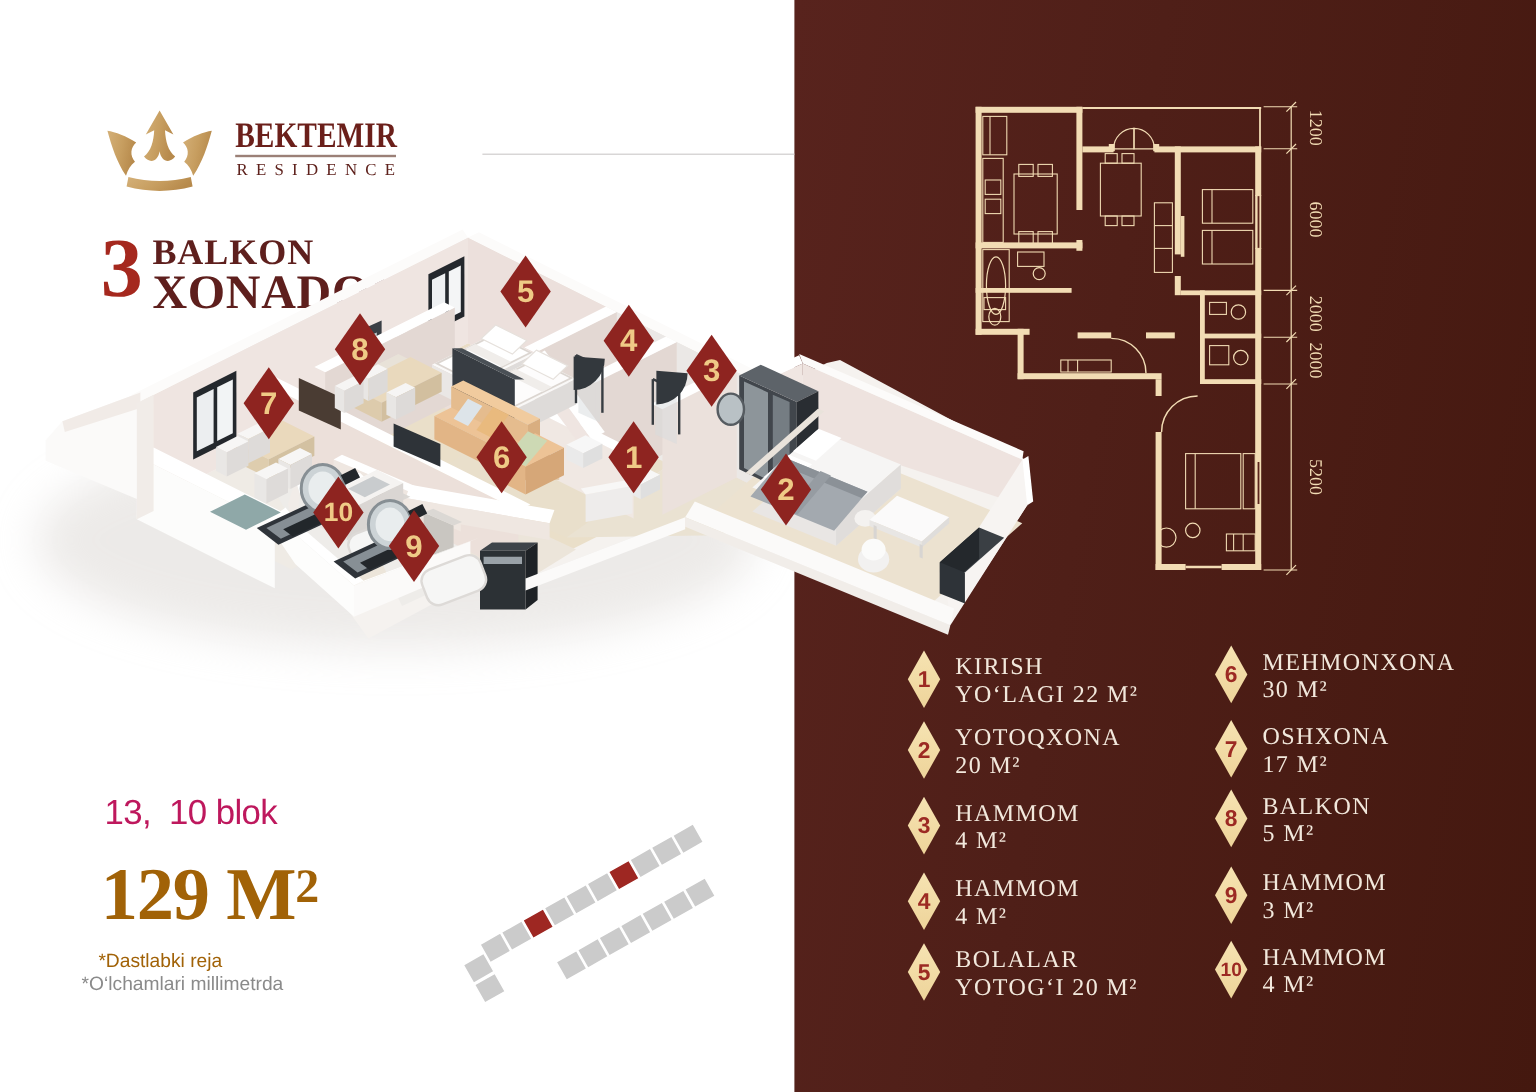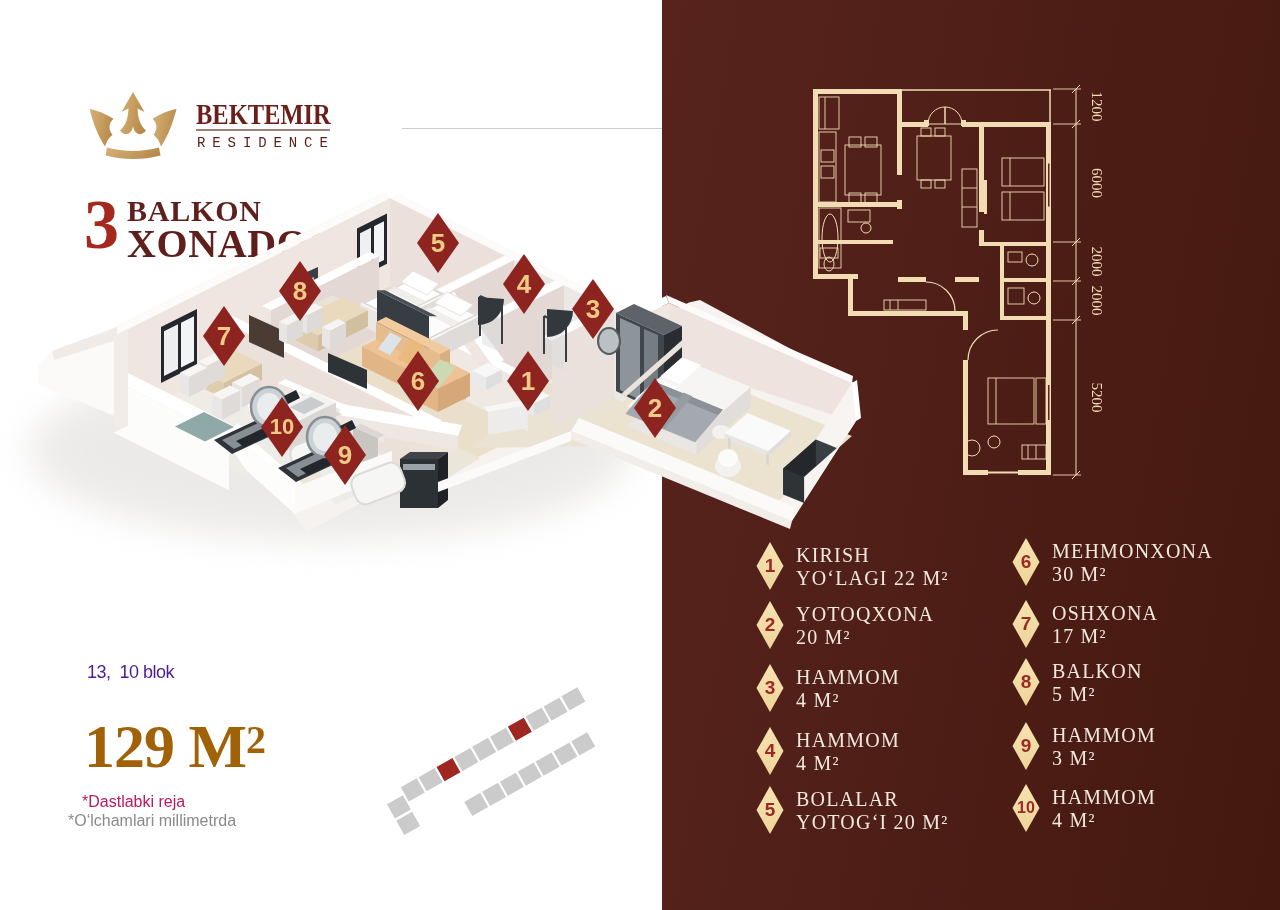--- a/index.html
+++ b/index.html
@@ -22,21 +22,21 @@
 <path d="M44,0 L55.5,20 L48.5,16.5 C49,26 51,33.5 57,38.5 C51.5,45.5 45,41.5 44,34 C43,41.5 36.5,45.5 31,38.5 C37,33.5 39,26 39.5,16.5 L32.5,20 Z" fill="url(#gold)"></path>
 <path d="M0.5,17 C4,30 8.5,43.5 16,54.5 C17.5,49.5 19.8,45.8 23.5,42.8 C19,37.5 19.8,31 24.5,26.8 C16.5,21.5 7,18 0.5,17 Z" fill="url(#gold)"></path>
 <path d="M87.5,17 C84,30 79.5,43.5 72,54.5 C70.5,49.5 68.2,45.8 64.5,42.8 C69,37.5 68.2,31 63.5,26.8 C71.5,21.5 81,18 87.5,17 Z" fill="url(#gold)"></path>
 <path d="M18,55.5 C35.5,60 52.5,60 70,55.5 C70.5,58.2 71,60.8 71.5,63.5 C53,68.3 35,68.3 16.5,63.5 C17,60.8 17.5,58.2 18,55.5 Z" fill="url(#gold)"></path>
 </svg>
 
 <div class="abs" style="left:196px;top:97px;width:260px;font-family:'Liberation Serif',serif;font-size:24.5px;letter-spacing:0px;color:#6b1f1a;font-weight:bold;transform:scaleY(1.22);transform-origin:left top">BEKTEMIR</div>
 
 <div class="abs" style="left:196px;top:129px;width:134px;height:1.5px;background:#9b8077"></div>
 
-<div class="abs" style="left:197px;top:135px;font-family:Liberation Mono, monospace;font-size:14px;letter-spacing:6.9px;color:#5e211c">RESIDENCE</div>
+<div class="abs" style="left:197px;top:135px;font-family:Liberation Serif, serif;font-size:14px;letter-spacing:6.9px;color:#5e211c">RESIDENCE</div>
 
 <div class="abs" style="left:84px;top:200px;font-family:'Liberation Serif',serif;font-size:70px;font-weight:bold;color:#a5281e;line-height:0.72">3</div>
 
 <div class="abs" style="left:127px;top:194px;font-family:'Liberation Serif',serif;font-size:30px;font-weight:bold;color:#5e1f1d;letter-spacing:0.8px">BALKON</div>
 
 <div class="abs" style="left:127px;top:220px;font-family:'Liberation Serif',serif;font-size:40px;font-weight:bold;color:#5e1f1d;letter-spacing:0.6px">XONADON</div>
 
 <svg class="abs" style="left:0;top:0" width="1280" height="910" viewBox="0 0 1280 910">
 <defs>
 <filter id="blur1" x="-50%" y="-50%" width="200%" height="200%">
@@ -570,19 +570,19 @@
     <text x="1026" y="752.46" font-family="Liberation Sans, sans-serif" font-size="19" font-weight="bold" fill="#9c2a23" text-anchor="middle">9</text>
     <text x="1052" y="742" font-family="Liberation Serif, serif" font-size="20" fill="#f2e8dc" letter-spacing="1.2">HAMMOM</text>
     <text x="1052" y="765" font-family="Liberation Serif, serif" font-size="20" fill="#f2e8dc" letter-spacing="1.2">3 M²</text>
 
 <polygon points="1026,784.0 1039.5,808 1026,832.0 1012.5,808" fill="url(#goldgrad)"></polygon>
     <text x="1026" y="813.44" font-family="Liberation Sans, sans-serif" font-size="16" font-weight="bold" fill="#9c2a23" text-anchor="middle">10</text>
     <text x="1052" y="804" font-family="Liberation Serif, serif" font-size="20" fill="#f2e8dc" letter-spacing="1.2">HAMMOM</text>
     <text x="1052" y="827" font-family="Liberation Serif, serif" font-size="20" fill="#f2e8dc" letter-spacing="1.2">4 M²</text>
 </svg>
 
-<div class="abs" style="left:87px;top:662px;font-size:18px;letter-spacing:-0.5px;color:#4c1d95">13,&nbsp; 10 blok</div>
+<div class="abs" style="left:87px;top:662px;font-size:29px;letter-spacing:-0.5px;color:#be185d">13,&nbsp; 10 blok</div>
 
 <div class="abs" style="left:84px;top:711px;font-family:'Liberation Serif',serif;font-size:62px;font-weight:bold;color:#a16207;letter-spacing:-1px">129 M<span style="font-size:40px;vertical-align:14px">2</span></div>
 
-<div class="abs" style="left:82px;top:793px;font-size:16px;color:#be185d">*Dastlabki reja</div>
+<div class="abs" style="left:82px;top:793px;font-size:16px;color:#a16207">*Dastlabki reja</div>
 
 <div class="abs" style="left:68px;top:812px;font-size:16px;color:#8a8a8a">*O‘lchamlari millimetrda</div>
 
 </body></html>

